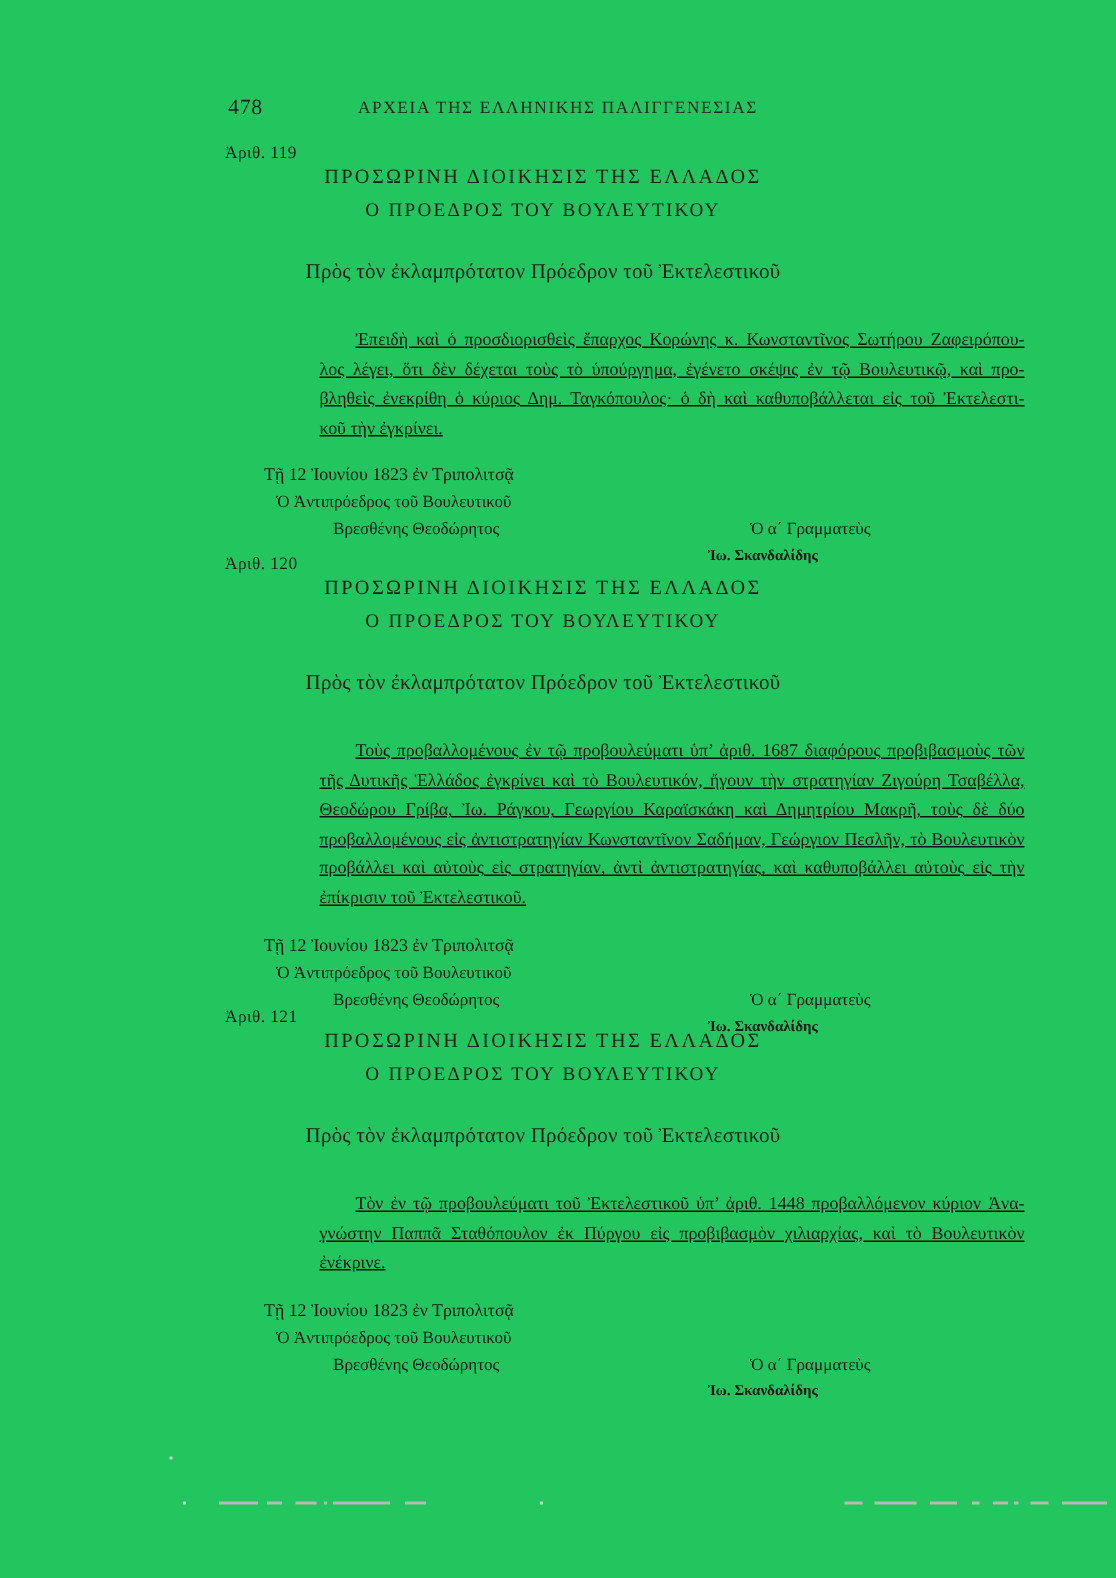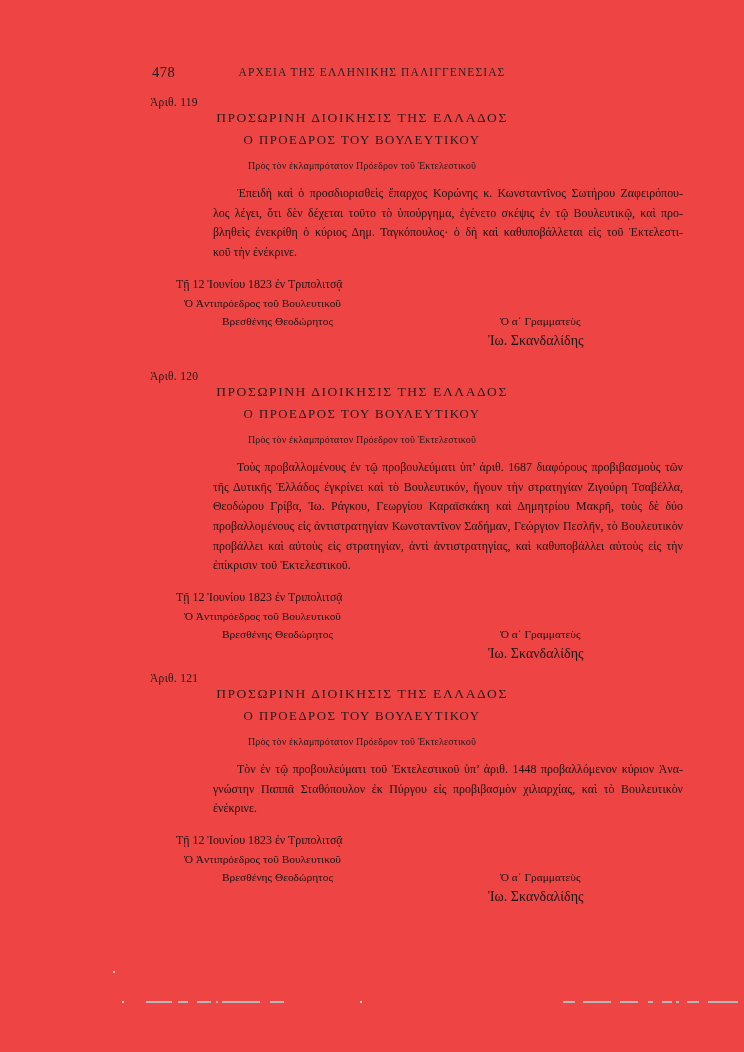--- a/index.html
+++ b/index.html
@@ -14,21 +14,21 @@
     overflow: hidden;
     font-family: "Liberation Serif", "DejaVu Serif", serif;
     color: #121212;
   }
 
   .page {
     position: absolute;
     left: 0; top: 0;
     width: 744px;
     height: 1052px;
-    background: #ef4444;
+    background: #22c55e;
   }
 
   
   .runhead {
     position: absolute;
     left: 0;
     top: 64px;
     width: 744px;
     height: 18px;
   }
@@ -80,35 +80,36 @@
   }
   .head2 {
     font-size: 12.8px;
     letter-spacing: 1.5px;
     color: #1c1c1c;
     margin: 0;
     padding: 0 0 11px 0;
     line-height: 1.15;
   }
   .addressee {
-    font-size: 10px;
+    font-size: 14px;
     letter-spacing: 0.15px;
     color: #1c1c1c;
-    margin: 2px;
+    margin: 16px;
     padding: 0 0 6px 0;
     line-height: 1.2;
   }
 
   
   .body-block {
     position: relative;
     margin: 0 auto;
     width: 470px;
     padding-left: 152px;
     box-sizing: content-box;
+    text-decoration: underline;
   }
   .bline {
     display: block;
     width: 470px;
     font-size: 11.9px;
     line-height: 19.6px;
     color: #151515;
     white-space: nowrap;
     letter-spacing: 0.02px;
   }
@@ -158,25 +159,26 @@
   .sig-right-role {
     position: absolute;
     left: 500px;
     top: 38px;
     font-size: 11.4px;
     color: #151515;
     white-space: nowrap;
   }
   .sig-right-name {
     position: absolute;
-    left: 488px;
+    left: 472px;
     top: 56px;
-    font-size: 14px;
-    color: #151515;
-    white-space: nowrap;
+    font-size: 10px;
+    color: #151515;
+    white-space: nowrap;
+    font-weight: bold;
   }
 
   
   .artifacts {
     position: absolute;
     left: 0;
     top: 0;
     width: 744px;
     height: 1052px;
     pointer-events: none;
@@ -205,23 +207,23 @@
 
   <div class="doc" style="top:96px;">
     <span class="doc-num">Ἀριθ. 119</span>
     <div class="heads" style="padding-top:14px;">
       <div class="head1">ΠΡΟΣΩΡΙΝΗ ΔΙΟΙΚΗΣΙΣ ΤΗΣ ΕΛΛΑΔΟΣ</div>
       <div class="head2">Ο ΠΡΟΕΔΡΟΣ ΤΟΥ ΒΟΥΛΕΥΤΙΚΟΥ</div>
       <div class="addressee">Πρὸς τὸν ἐκλαμπρότατον Πρόεδρον τοῦ Ἐκτελεστικοῦ</div>
     </div>
     <div class="body-block" style="padding-top:4px;">
       <span class="bline just indent">Ἐπειδὴ καὶ ὁ προσδιορισθεὶς ἔπαρχος Κορώνης κ. Κωνσταντῖνος Σωτήρου Ζαφειρόπου-</span>
-      <span class="bline just">λος λέγει, ὅτι δὲν δέχεται τοῦτο τὸ ὑπούργημα, ἐγένετο σκέψις ἐν τῷ Βουλευτικῷ, καὶ προ-</span>
+      <span class="bline just">λος λέγει, ὅτι δὲν δέχεται τοὺς τὸ ὑπούργημα, ἐγένετο σκέψις ἐν τῷ Βουλευτικῷ, καὶ προ-</span>
       <span class="bline just">βληθεὶς ἐνεκρίθη ὁ κύριος Δημ. Ταγκόπουλος· ὁ δὴ καὶ καθυποβάλλεται εἰς τοῦ Ἐκτελεστι-</span>
-      <span class="bline last">κοῦ τὴν ἐνέκρινε.</span>
+      <span class="bline last">κοῦ τὴν ἐγκρίνει.</span>
     </div>
     <div class="sig" style="height:80px; margin-top:14px;">
       <span class="sig-date">Τῇ 12 Ἰουνίου 1823 ἐν Τριπολιτσᾷ</span>
       <span class="sig-role">Ὁ Ἀντιπρόεδρος τοῦ Βουλευτικοῦ</span>
       <span class="sig-name">Βρεσθένης Θεοδώρητος</span>
       <span class="sig-right-role">Ὁ α΄ Γραμματεὺς</span>
       <span class="sig-right-name">Ἰω. Σκανδαλίδης</span>
     </div>
   </div>
 

